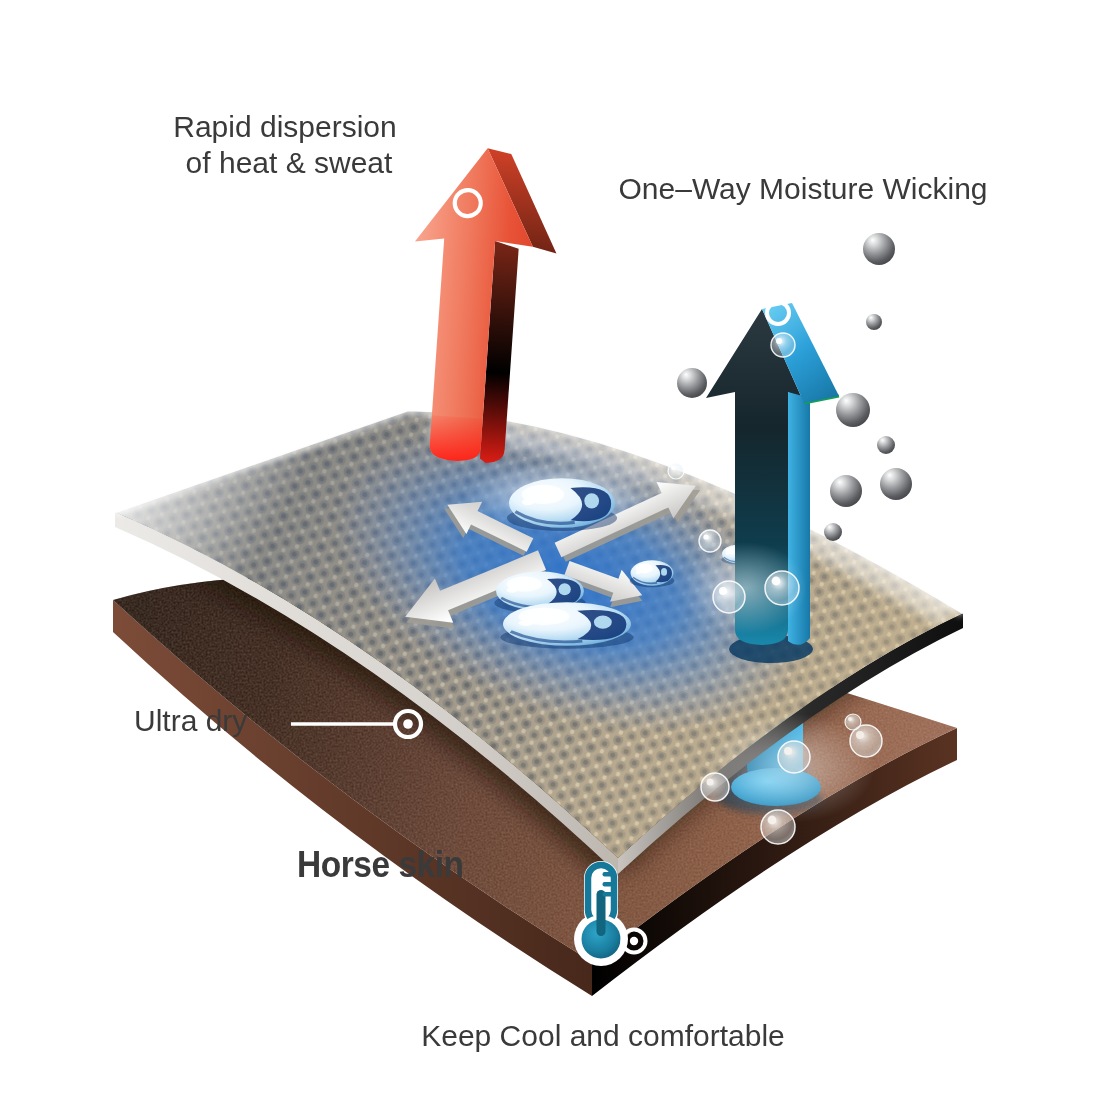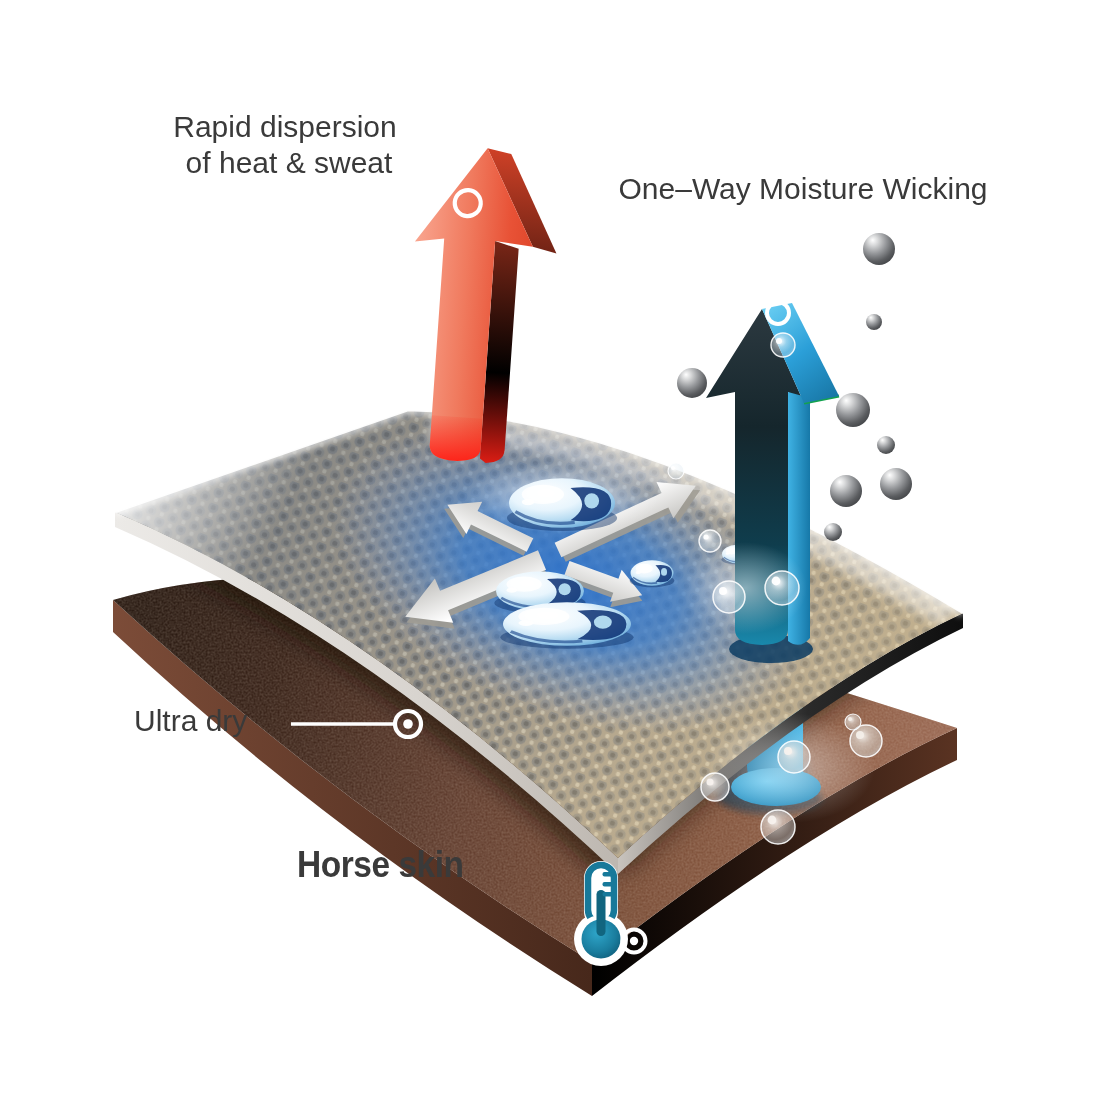--- a/index.html
+++ b/index.html
@@ -351,14 +351,15 @@
     <circle cx="634" cy="941" r="4.2" fill="#ffffff"></circle>
   </g>
 </g>
 </svg>
 
 <div class="label lbl-center lbl-rapid1">Rapid dispersion</div>
 <div class="label lbl-center lbl-rapid2">of heat &amp; sweat</div>
 <div class="label lbl-center lbl-oneway">One–Way Moisture Wicking</div>
 <div class="label lbl-ultradry">Ultra dry</div>
 <div class="label lbl-horseskin">Horse skin</div>
+<div class="label lbl-center lbl-keepcool">Keep Cool and comfortable</div>
 
 </div>
 
 </body></html>

